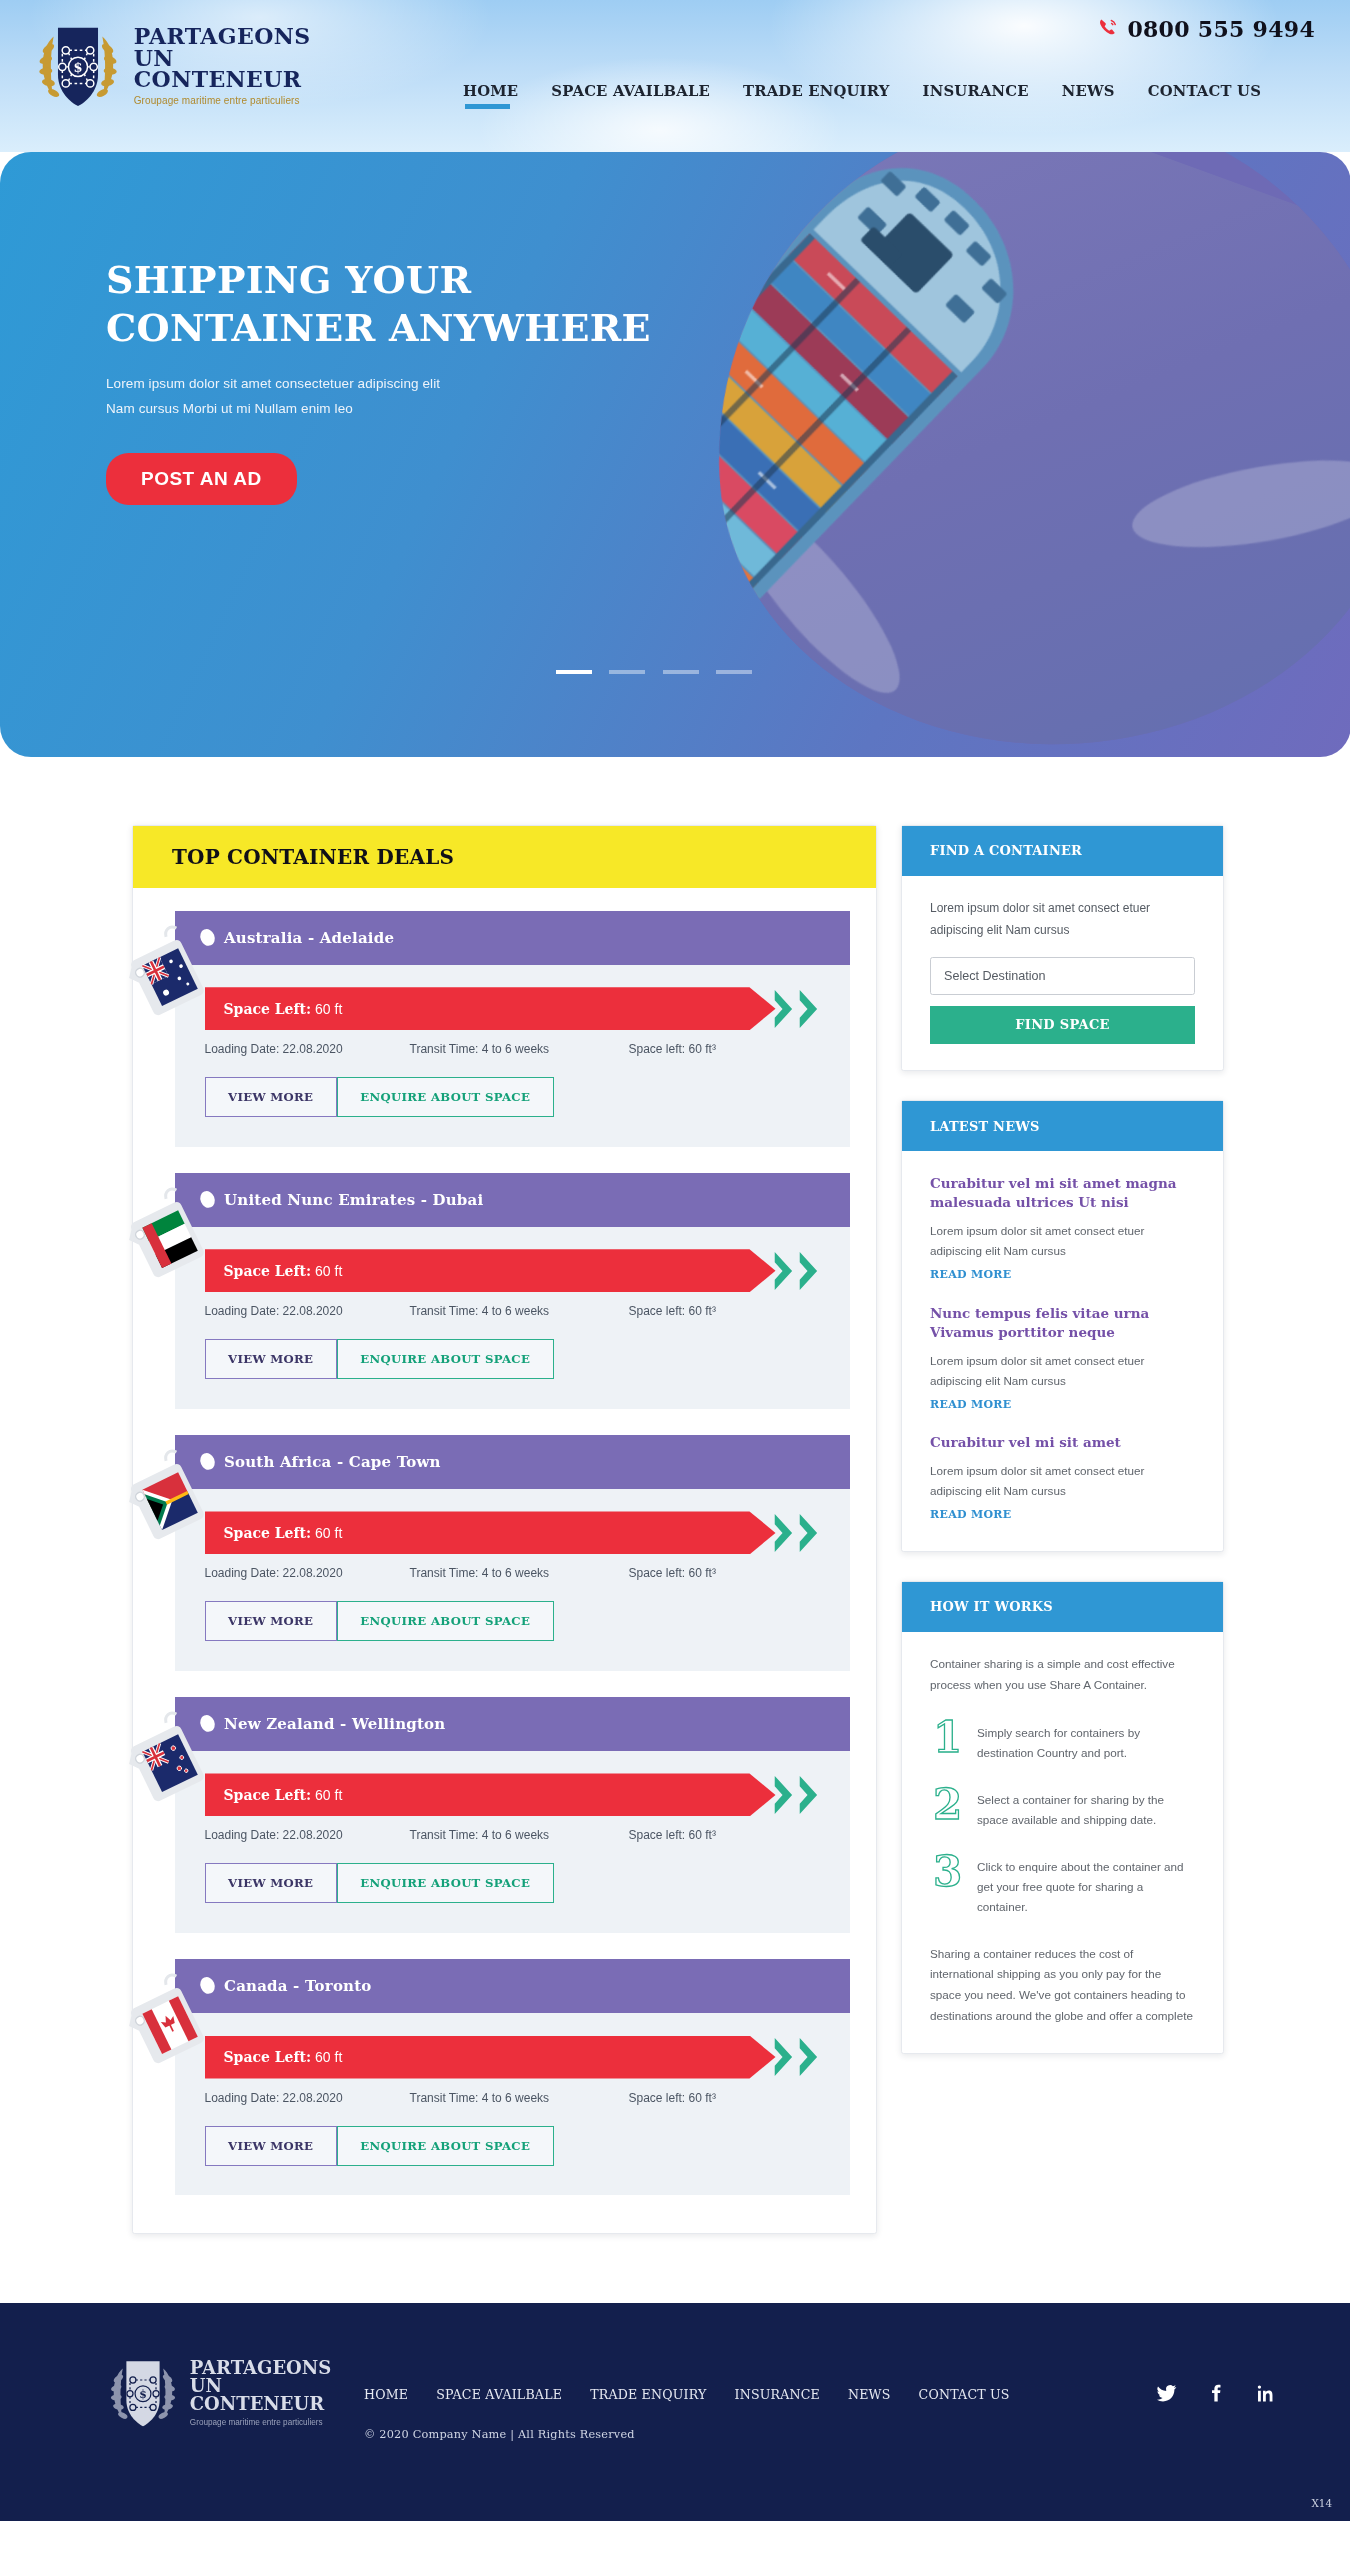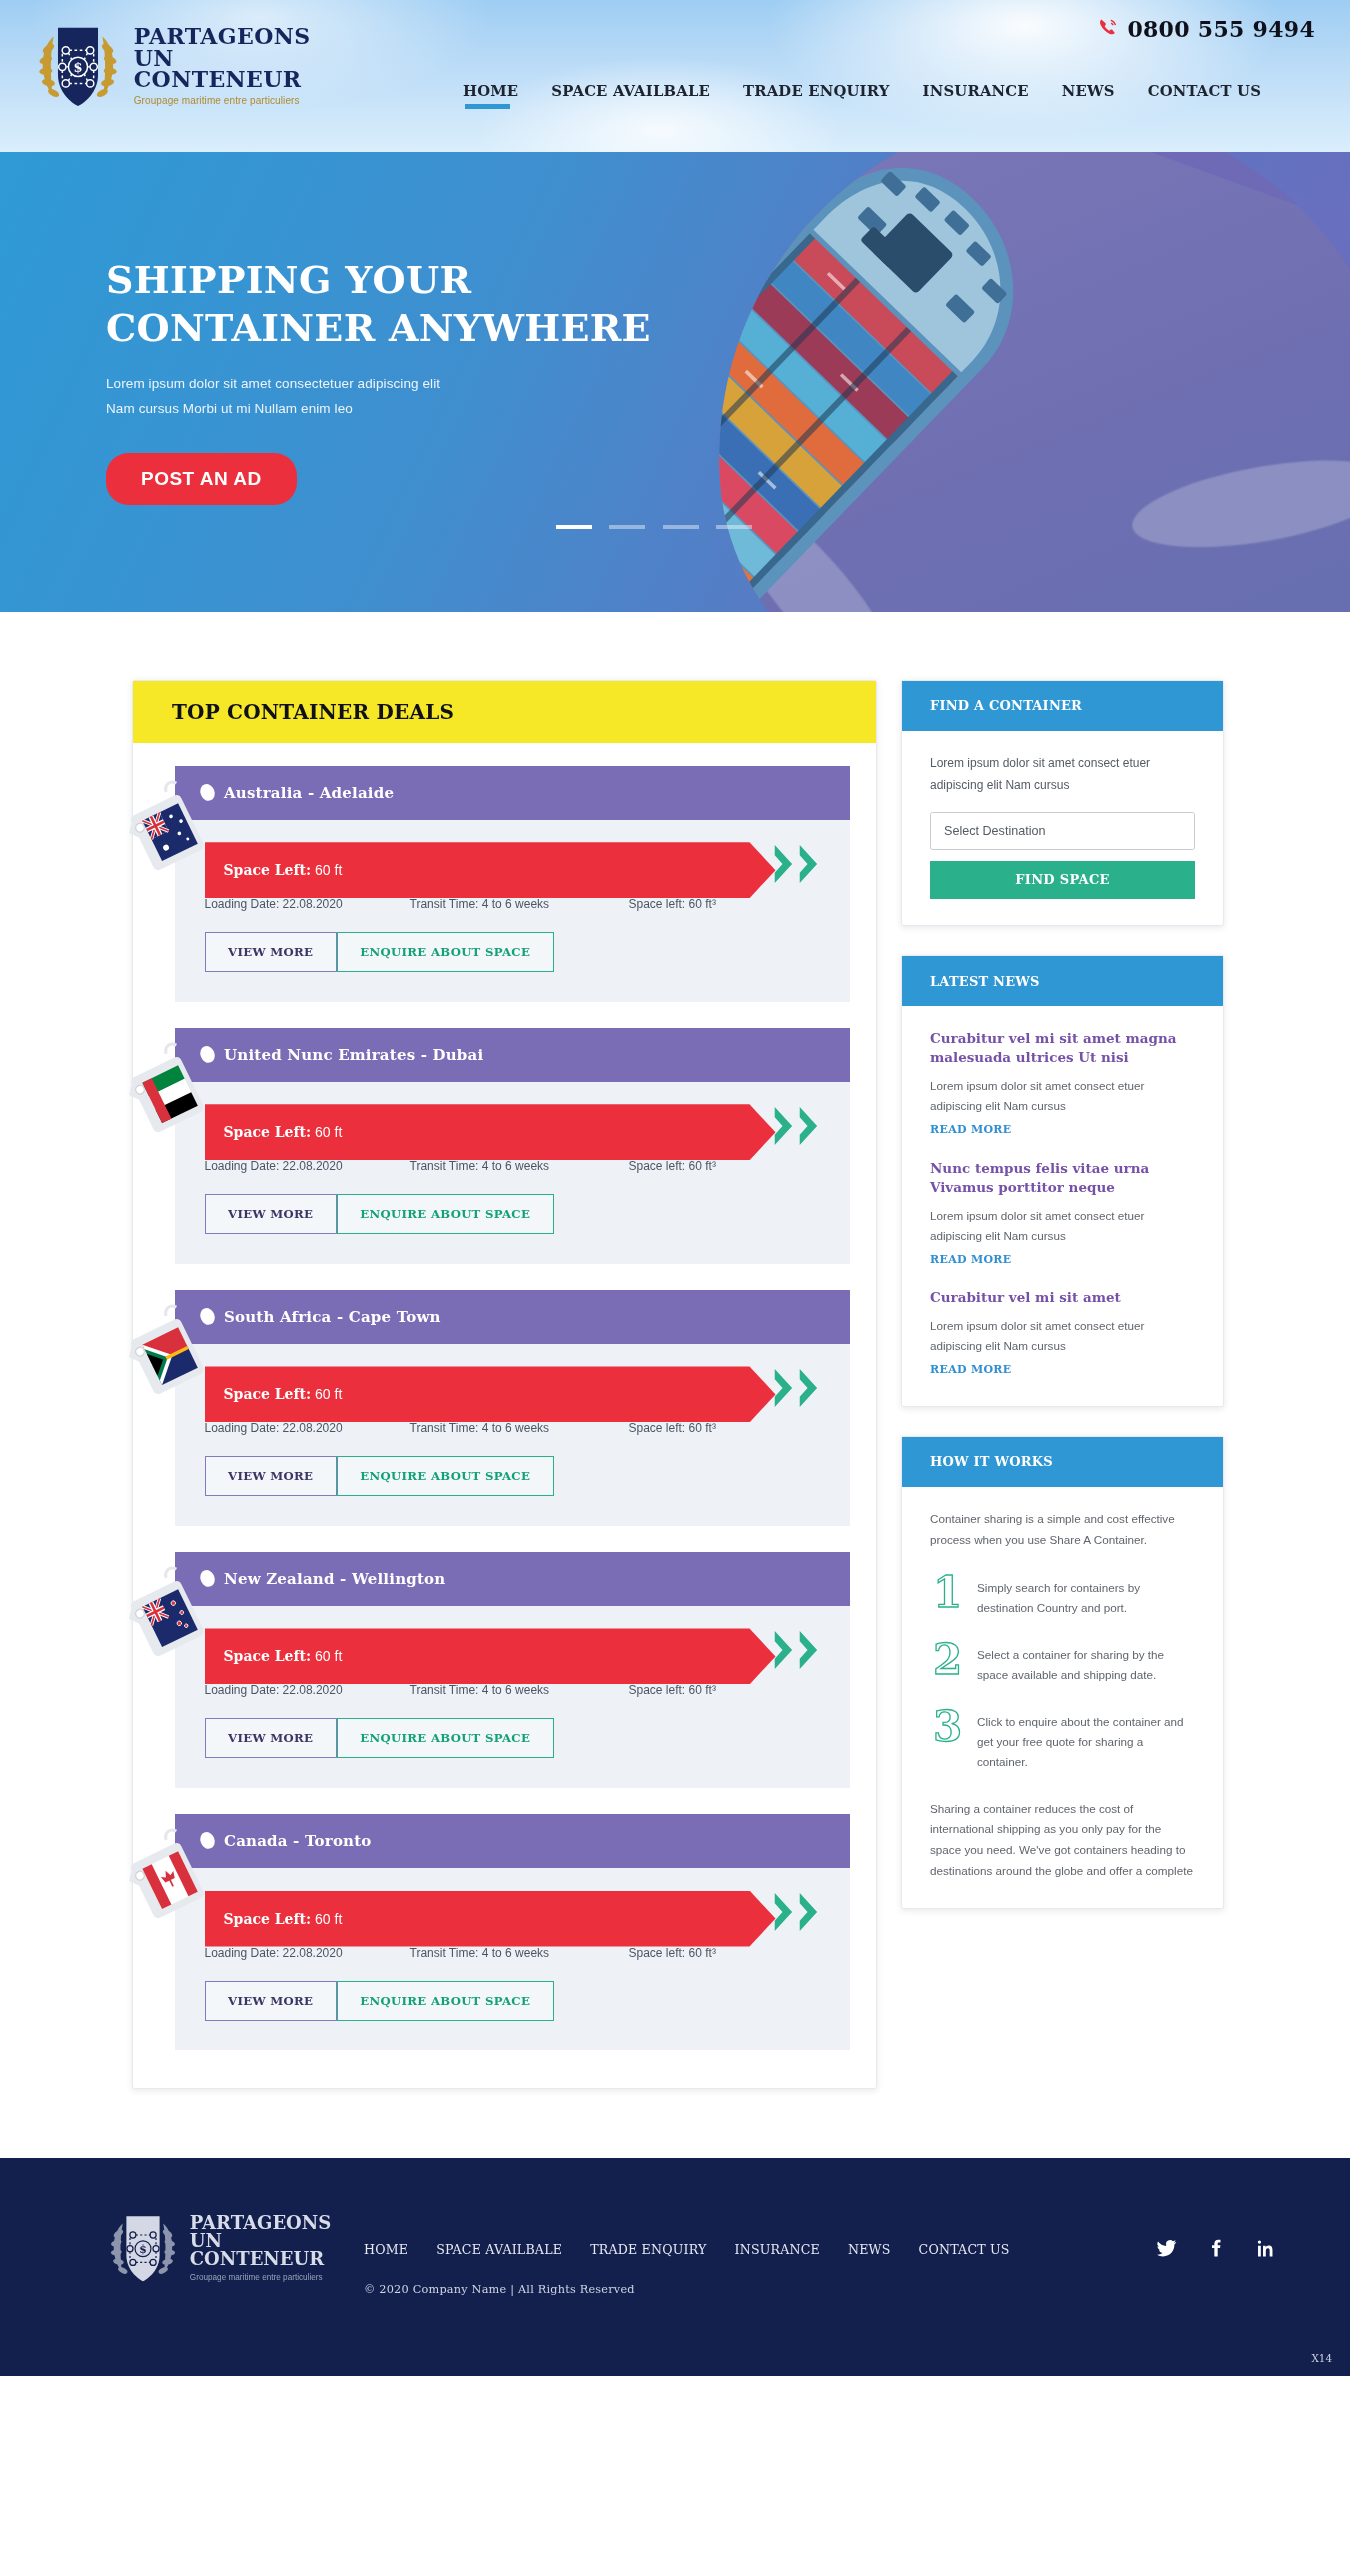--- a/index.html
+++ b/index.html
@@ -50,22 +50,23 @@
     font-size:14.8px; font-weight:bold; letter-spacing:0.2px;
     color:#1d2430; text-decoration:none; padding-bottom:9.6px; position:relative;
     white-space:nowrap;
   }
   .nav a.active::after {
     content:""; position:absolute; left:1.7px; bottom:0; width:45px; height:4.3px; background:#2f97d4;
   }
 
   
   .hero {
-    position:relative; height:460px; overflow:hidden;
+    position:relative; height:605px; overflow:hidden;
     background:linear-gradient(115deg,#2e9ad6 0%, #3f8fcf 36%, #5d76c2 70%, #6f6bbd 100%);
+    border-radius:31px;
   }
   .hero-blob {
     position:absolute; right:-52px; top:-42px;
     width:686px; height:634px;
     border-radius:50% 50% 50% 50%/55% 55% 45% 45%;
     overflow:hidden;
     background:#6e6ab5;
     transform:rotate(-4deg);
   }
   .ship {
@@ -123,21 +124,21 @@
   .deal-head h3 {
     font-family:"DejaVu Serif", serif; font-size:15px; font-weight:bold; letter-spacing:0.2px;
   }
   .tag-flag {
     position:absolute; left:-47px; top:12px; width:83px; height:102px; z-index:5;
   }
   .deal-body { background:#eef2f6; padding:22.6px 29.5px 29.5px 29.5px; }
 
   .bar-wrap { position:relative; height:43px; margin-bottom:5.2px; }
   .bar {
-    position:absolute; left:0; top:0; height:56px; width:calc(100% - 45px);
+    position:absolute; left:0; top:0; height:43px; width:calc(100% - 45px);
     background:#ec2f3c; display:flex; align-items:center; padding-left:19px;
     clip-path:polygon(0 0, calc(100% - 26px) 0, 100% 50%, calc(100% - 26px) 100%, 0 100%);
   }
   .bar span { font-size:14px; color:#fff; }
   .bar span b { font-family:"DejaVu Serif", serif; font-weight:bold; }
   .chev { position:absolute; top:0.9px; display:flex; gap:2.6px; }
   .chev svg { display:block; }
 
   .meta {
     display:flex; gap:0; margin-top:12px; font-size:12px; color:#4b5563;

